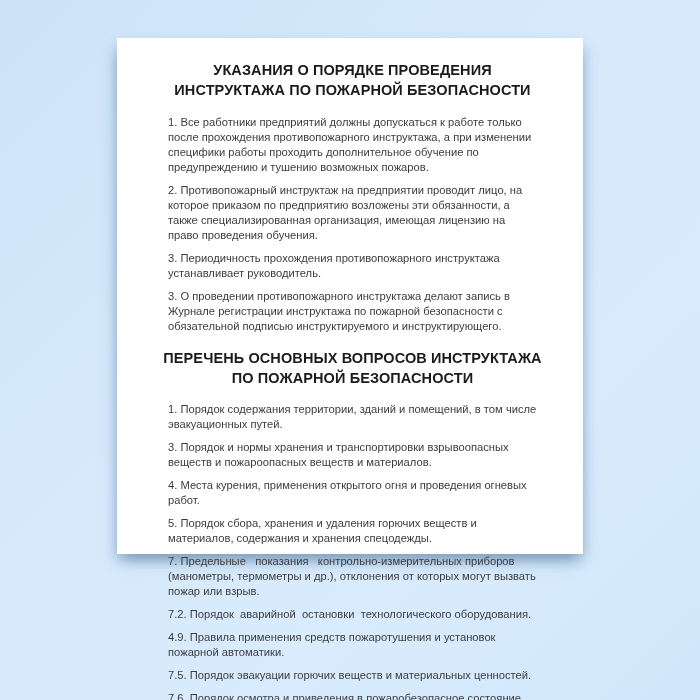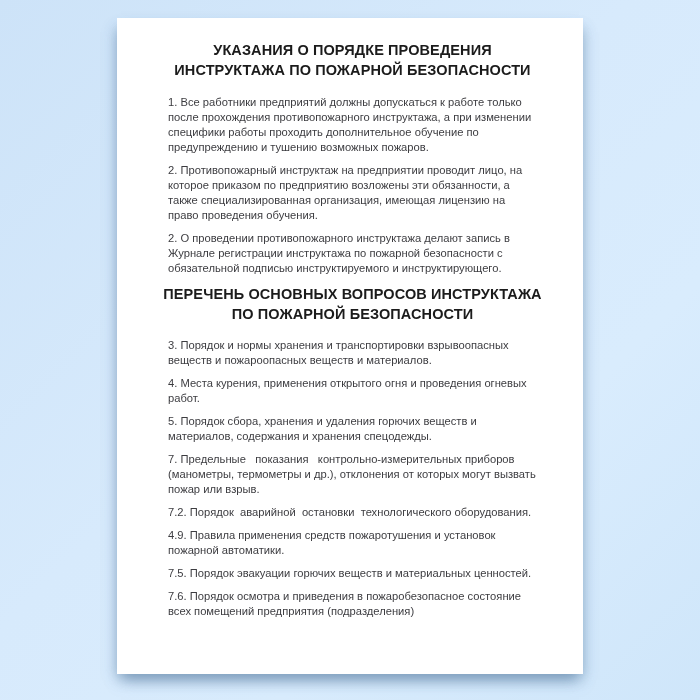--- a/index.html
+++ b/index.html
@@ -14,64 +14,66 @@
   }
   .backdrop {
     position: relative;
     width: 700px;
     height: 700px;
     background: linear-gradient(135deg, #cde3f8 0%, #d7eafc 45%, #d9ecfd 70%, #cfe6fa 100%);
   }
   .page {
     position: absolute;
     left: 117px;
-    top: 18px;
+    top: 38px;
     width: 466px;
-    height: 656px;
+    height: 516px;
     background: #ffffff;
     box-shadow:
       0 10px 14px -4px rgba(104, 138, 173, 0.60),
       -5px 7px 12px -3px rgba(104, 138, 173, 0.35),
       5px 7px 12px -3px rgba(104, 138, 173, 0.30);
     box-sizing: border-box;
     padding: 22px 38px 0 43px;
   }
   .section-title {
     margin: 0;
     font-size: 14.5px;
     line-height: 20px;
     font-weight: bold;
     text-align: center;
     color: #1b1b1b;
     letter-spacing: 0.1px;
   }
   .title-1 { margin-bottom: 15px; }
-  .title-2 { margin-top: 8px; margin-bottom: 14px; }
+  .title-2 { margin-top: 14px; margin-bottom: 14px; }
   .para {
     margin: 8px;
     font-size: 11.2px;
     line-height: 15px;
     color: #3c3c40;
     white-space: pre-wrap;
   }
 </style>
 </head>
 <body>
 
 <div class="backdrop">
   <div class="page">
 
     <h1 class="section-title title-1">УКАЗАНИЯ О ПОРЯДКЕ ПРОВЕДЕНИЯ ИНСТРУКТАЖА ПО ПОЖАРНОЙ БЕЗОПАСНОСТИ</h1>
 
     <p class="para">1. Все работники предприятий должны допускаться к работе только после прохождения противопожарного инструктажа, а при изменении специфики работы проходить дополнительное обучение по предупреждению и тушению возможных пожаров.</p>
     <p class="para">2. Противопожарный инструктаж на предприятии проводит лицо, на которое приказом по предприятию возложены эти обязанности, а также специализированная организация, имеющая лицензию на право проведения обучения.</p>
-    <p class="para">2. О проведении противопожарного инструктажа делают запись в Журнале регистрации инструктажа по пожарной безопасности с обязательной подписью инструктируемого и инструктирующего.</p>
+    <p class="para">3. Периодичность прохождения противопожарного инструктажа устанавливает руководитель.</p>
+    <p class="para">3. О проведении противопожарного инструктажа делают запись в Журнале регистрации инструктажа по пожарной безопасности с обязательной подписью инструктируемого и инструктирующего.</p>
 
     <h1 class="section-title title-2">ПЕРЕЧЕНЬ ОСНОВНЫХ ВОПРОСОВ ИНСТРУКТАЖА ПО ПОЖАРНОЙ БЕЗОПАСНОСТИ</h1>
 
+    <p class="para">1. Порядок содержания территории, зданий и помещений, в том числе эвакуационных путей.</p>
     <p class="para">3. Порядок и нормы хранения и транспортировки взрывоопасных веществ и пожароопасных веществ и материалов.</p>
     <p class="para">4. Места курения, применения открытого огня и проведения огневых работ.</p>
     <p class="para">5. Порядок сбора, хранения и удаления горючих веществ и материалов, содержания и хранения спецодежды.</p>
     <p class="para">7. Предельные   показания   контрольно-измерительных приборов (манометры, термометры и др.), отклонения от которых могут вызвать пожар или взрыв.</p>
     <p class="para">7.2. Порядок  аварийной  остановки  технологического оборудования.</p>
     <p class="para">4.9. Правила применения средств пожаротушения и установок пожарной автоматики.</p>
     <p class="para">7.5. Порядок эвакуации горючих веществ и материальных ценностей.</p>
     <p class="para">7.6. Порядок осмотра и приведения в пожаробезопасное состояние всех помещений предприятия (подразделения)</p>
 
   </div>

